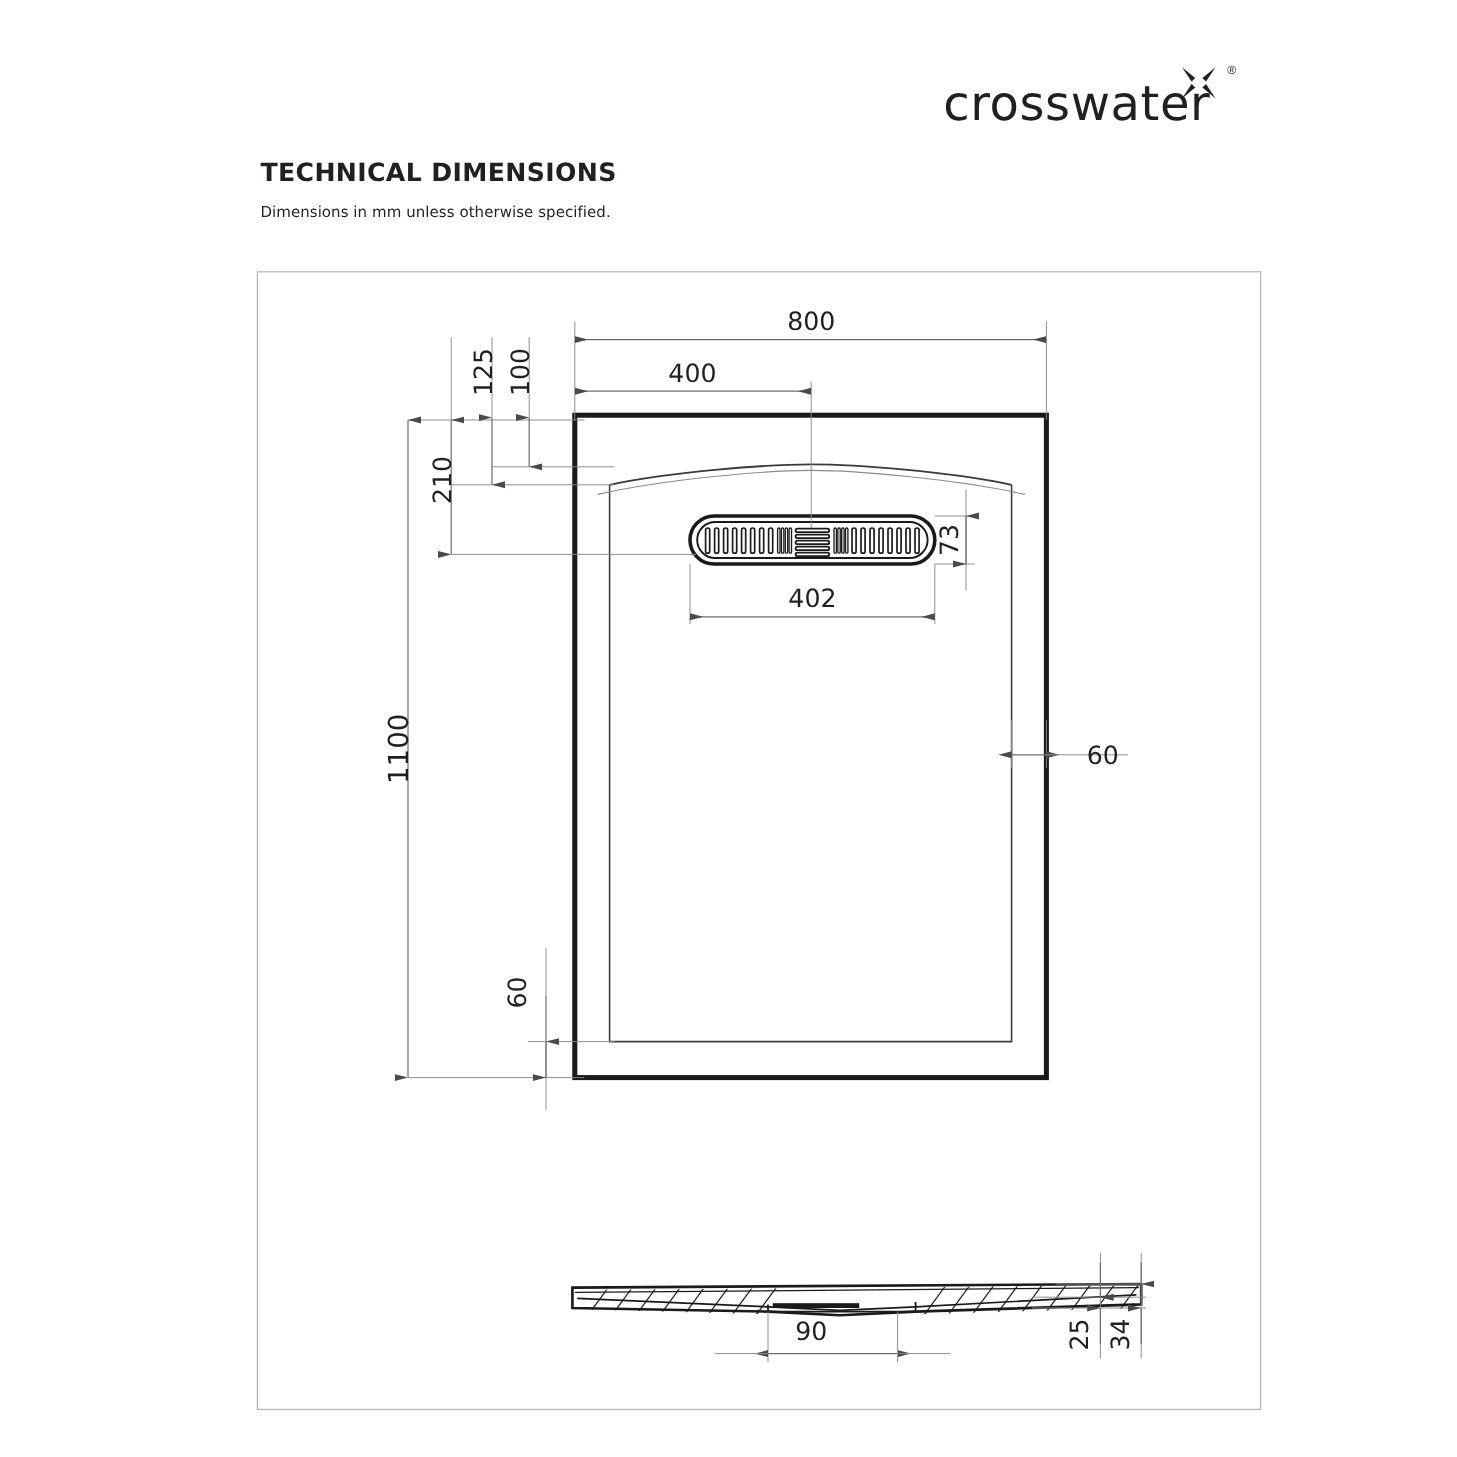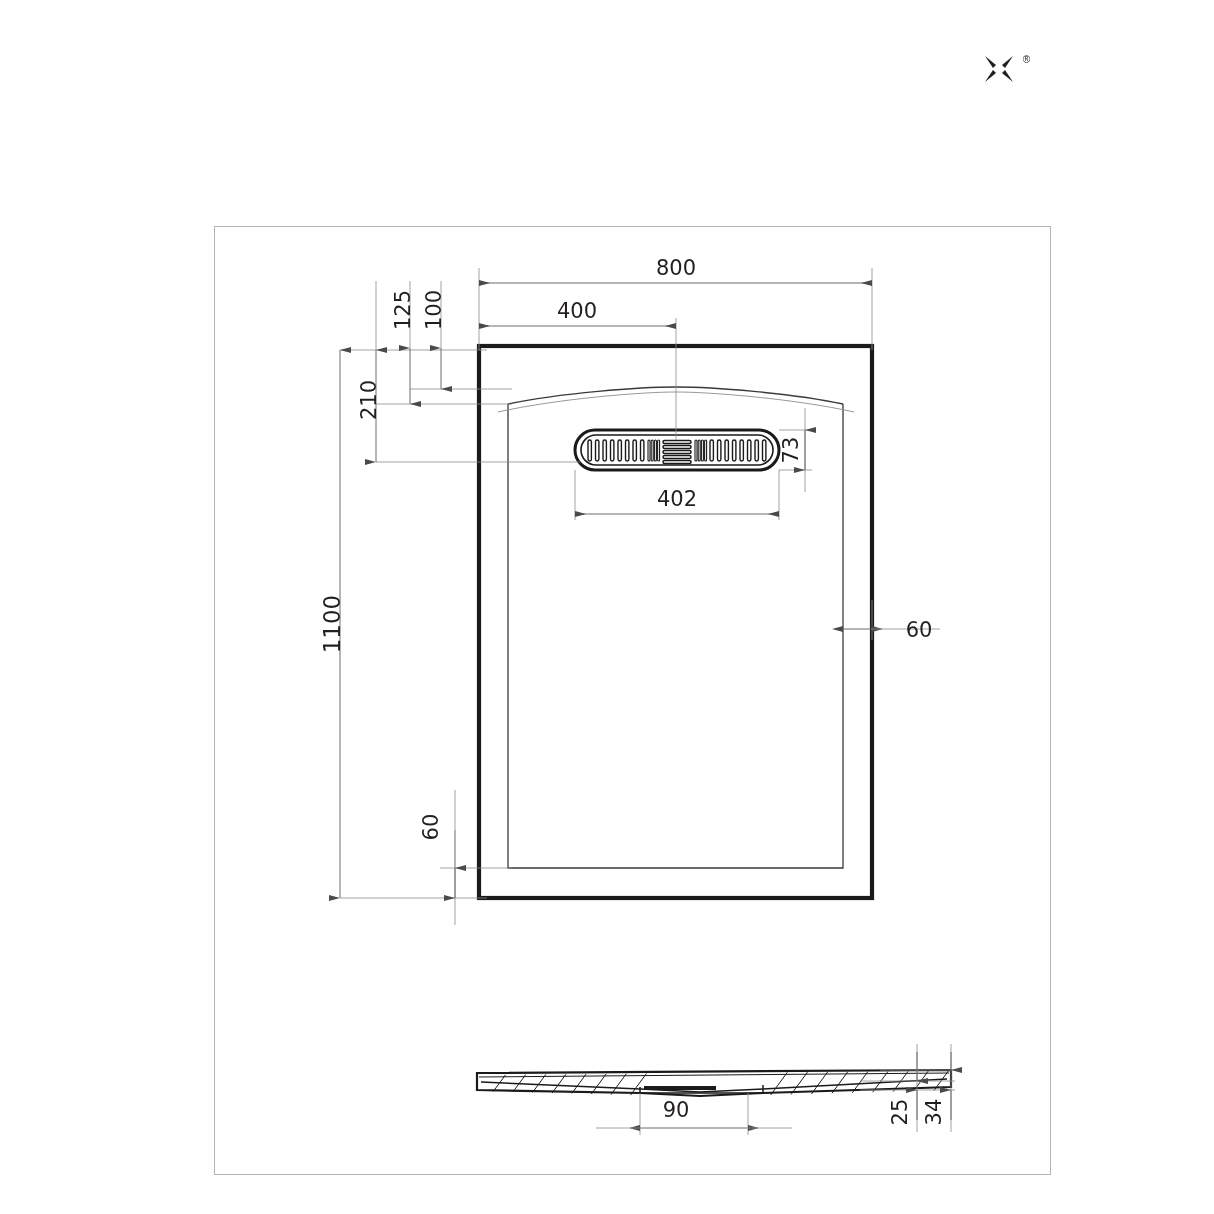--- a/index.html
+++ b/index.html
@@ -89,30 +89,33 @@
     left: 0;
     top: 0;
     width: 1214px;
     height: 1214px;
   }
 </style>
 </head>
 <body>
 
 <div id="brand">
+  <div class="wordmark">crosswater</div>
   <svg class="xmark" viewBox="0 0 34 34">
     <path d="M3 4 L14 13 L11 16 Z" fill="#231f20"></path>
     <path d="M31 4 L20 13 L23 16 Z" fill="#231f20"></path>
     <path d="M3 30 L14 21 L11 18 Z" fill="#231f20"></path>
     <path d="M31 30 L20 21 L23 18 Z" fill="#231f20"></path>
   </svg>
   <div class="regmark">®</div>
 </div>
 
 <div id="heading">
+  <div class="title">TECHNICAL DIMENSIONS</div>
+  <div class="sub">Dimensions in mm unless otherwise specified.</div>
 </div>
 
 <div id="frame"></div>
 
 <svg id="draw" viewBox="0 0 1214 1214">
   <defs>
     <marker id="arrIn" markerWidth="11" markerHeight="7" refX="11" refY="3.5" orient="auto" markerUnits="userSpaceOnUse">
       <path d="M0,3.5 L11,0.6 L11,6.4 Z" fill="#4a4a4a"></path>
     </marker>
     <marker id="arrOut" markerWidth="11" markerHeight="7" refX="0" refY="3.5" orient="auto" markerUnits="userSpaceOnUse">

